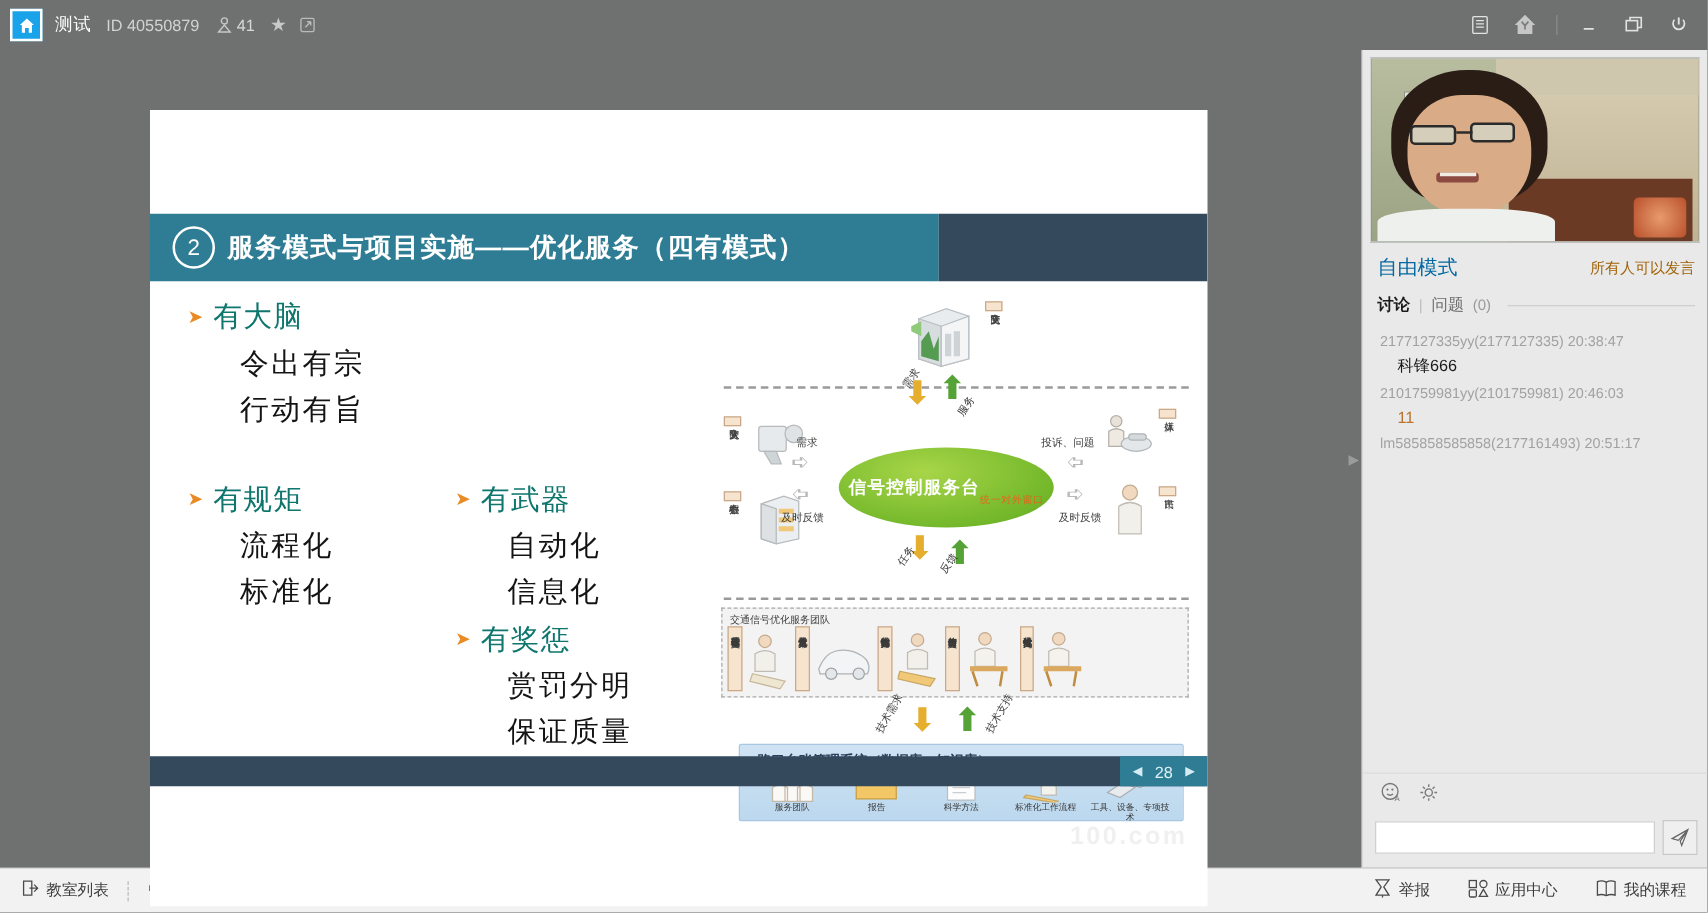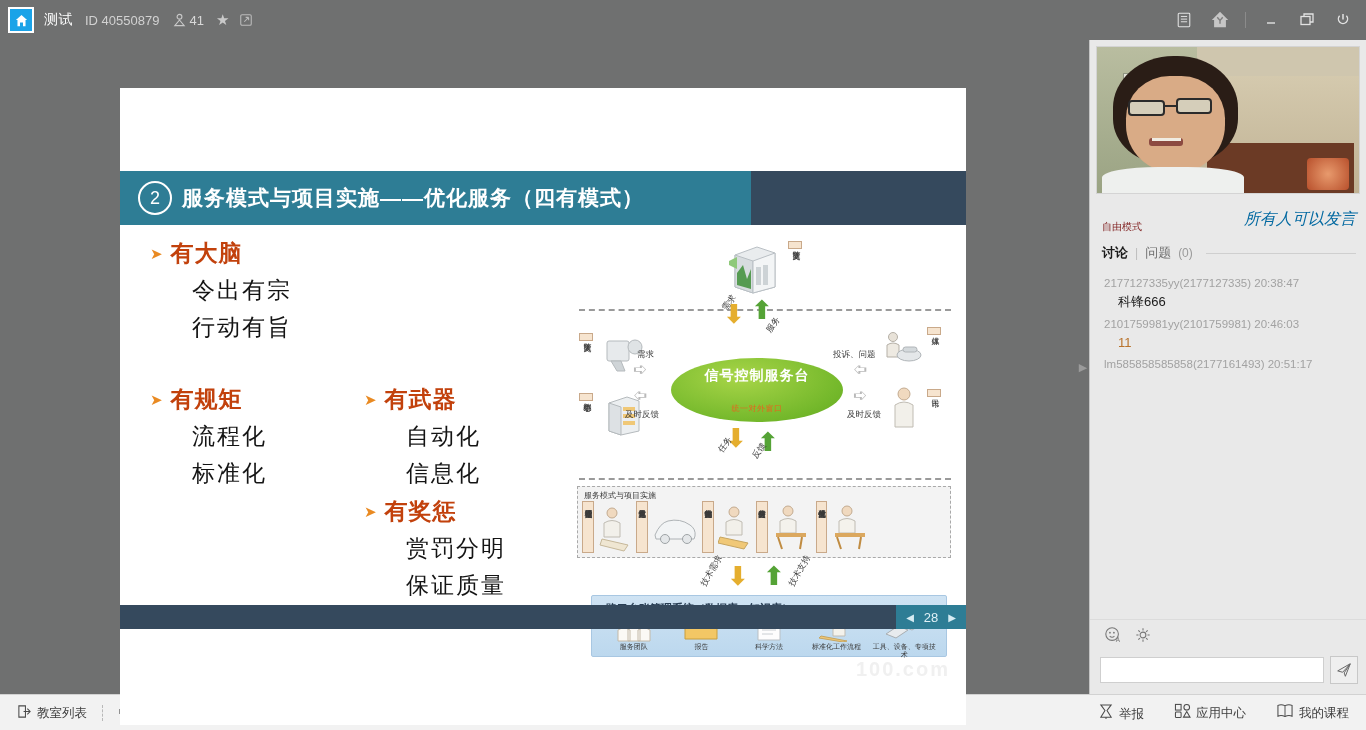--- a/index.html
+++ b/index.html
@@ -54,36 +54,36 @@
 
   
   .bullets { position: absolute; left: 22px; top: 150px; width: 440px; }
   .bcol { position: absolute; }
   .bcol.c1 { left: 8px; top: 0; }
   .bcol.c2 { left: 8px; top: 146px; }
   .bcol.c3 { left: 222px; top: 146px; }
   .bcol.c4 { left: 222px; top: 258px; }
   .bhead { display: flex; align-items: center; gap: 8px; }
   .arrow-bullet { color: #e98a22; font-size: 15px; line-height: 1; }
-  .bhead-text { color: #c2410c; font-size: 23px; font-weight: bold; letter-spacing: 1px; }
+  .bhead-text { color: #0f766e; font-size: 23px; font-weight: normal; letter-spacing: 1px; }
   .bsub { color: #141414; font-size: 23px; margin-left: 42px; margin-top: 6px; letter-spacing: 2px; }
 
   
   .diagram { position: absolute; left: 455px; top: 145px; width: 380px; height: 400px; }
   .dash-line { position: absolute; border-top: 2px dashed #9a9a9a; left: 4px; right: 4px; }
   .server-top { position: absolute; left: 148px; top: 6px; width: 62px; height: 58px; }
   .lbl-v {
     position: absolute; background: #f6e4cf; border: 1px solid #c9a98a; color: #3a3a3a;
     font-size: 8px; line-height: 1.05; writing-mode: vertical-rl; text-orientation: upright;
     padding: 3px 2px; letter-spacing: 0px;
   }
   .oval {
     position: absolute; left: 96px; top: 125px; width: 172px; height: 64px; border-radius: 50%;
     background: radial-gradient(ellipse at 40% 30%, #a8d548, #74b82b 70%, #62a81f);
-    display: flex; flex-direction: column; align-items: center; justify-content: center;
+    display: flex; flex-direction: row; align-items: center; justify-content: center;
   }
   .oval-main { color: #ffffff; font-size: 14px; font-weight: bold; letter-spacing: 1px; }
   .oval-sub { color: #e6641e; font-size: 8px; margin-top: 18px; letter-spacing: .5px; }
   .dlabel { position: absolute; font-size: 8.5px; color: #3c3c3c; white-space: nowrap; }
   .hollow-arrow { position: absolute; color: #b9b9b9; font-size: 17px; line-height: 1; }
   .big-arrow { position: absolute; font-size: 26px; line-height: 1; font-weight: bold; }
 
   .team-box {
     position: absolute; left: 2px; top: 253px; width: 374px; height: 72px;
     border: 1px dashed #a9a9a9; background: #f3f3f3;
@@ -143,22 +143,22 @@
   .v-glassR { position: absolute; left: 30%; top: 35%; width: 14%; height: 11%; border: 2px solid #2b2b2b; border-radius: 4px; background: rgba(210,235,230,.55); }
   .v-bridge { position: absolute; left: 26%; top: 40%; width: 5%; height: 2px; background: #2b2b2b; }
   .v-mouth { position: absolute; left: 20%; top: 62%; width: 13%; height: 6%; background: #8c4a41; border-radius: 3px; }
   .v-teeth { position: absolute; left: 21%; top: 62%; width: 11%; height: 2.5%; background: #f0ece2; }
   .v-shirt { position: absolute; left: 2%; bottom: 0; width: 54%; height: 18%; background: #eef0ee; border-radius: 40% 40% 0 0; }
 
   .mode-row {
     display: flex; align-items: center; justify-content: space-between;
     padding: 10px 10px 10px 12px;
   }
-  .mode-label { font-size: 10px; color: #7f1d1d; margin-top: 16px; }
-  .mode-note { font-size: 16px; color: #0369a1; font-style: italic; }
+  .mode-label { font-size: 16px; color: #0369a1; }
+  .mode-note { font-size: 12px; color: #a16207; }
 
   .tabs-row { display: flex; align-items: center; padding: 0 10px 0 12px; gap: 7px; }
   .tab-a { font-size: 13px; color: #1c1c1c; font-weight: bold; }
   .tab-div { color: #bdbdbd; font-size: 12px; }
   .tab-b { font-size: 13px; color: #6d6d6d; }
   .tab-count { font-size: 12px; color: #9a9a9a; }
   .tab-rule { flex: 1; height: 1px; background: #cfcfcf; margin-left: 6px; }
 
   .msgs { flex: 1 1 auto; overflow: hidden; padding: 12px 10px 0 14px; }
   .msg { margin-bottom: 2px; }
@@ -175,21 +175,21 @@
   .send-btn {
     width: 28px; height: 28px; border: 1px solid #c8c8c8; background: #efefef;
     display: flex; align-items: center; justify-content: center;
   }
 
   
   .bottombar {
     flex: 0 0 36px; height: 36px; background: #f2f2f2; border-top: 1px solid #d2d2d2;
     display: flex; align-items: center; padding: 0 10px; gap: 0;
   }
-  .bb-item { display: flex; align-items: flex-end; gap: 5px; font-size: 12.5px; color: #3c3c3c; padding: 0 7px; }
+  .bb-item { display: flex; align-items: center; gap: 5px; font-size: 12.5px; color: #3c3c3c; padding: 0 7px; font-family: Liberation Serif, serif; }
   .bb-sep { width: 1px; height: 16px; border-left: 1px dashed #b8b8b8; margin: 0 8px; }
   .f2-key {
     border: 1px solid #8a8a8a; font-size: 9px; padding: 0 2px; color: #444; line-height: 12px;
     border-radius: 2px; background: #fafafa;
   }
   .rec-pill {
     display: flex; align-items: center; gap: 6px; background: #e4e4e4; border: 1px solid #d0d0d0;
     height: 22px; padding: 0 8px; margin-left: 6px; border-radius: 2px;
   }
   .rec-dot { width: 13px; height: 13px; border: 2px solid #6f6f6f; border-radius: 50%; display: flex; align-items: center; justify-content: center; }
@@ -384,21 +384,21 @@
             <div class="dlabel" style="left:272px; top:176px;">及时反馈</div>
 
             <div class="big-arrow" style="left:150px; top:192px; color:#e5ae2e;">⬇</div>
             <div class="dlabel" style="left:142px; top:206px; transform:rotate(-55deg);">任务</div>
             <div class="big-arrow" style="left:182px; top:196px; color:#55a336;">⬆</div>
             <div class="dlabel" style="left:176px; top:212px; transform:rotate(-55deg);">反馈</div>
 
             <div class="dash-line" style="top:245px;"></div>
 
             <div class="team-box">
-              <div class="team-title">服务模式与项目实施</div>
+              <div class="team-title">交通信号优化服务团队</div>
               <div class="team-items">
                 <div class="t-chip">交通信号基础管理工作</div>
                 <div class="t-pic">
                   <svg width="34" height="52" viewBox="0 0 34 52">
                       <circle cx="14" cy="12" r="5" fill="#f0d9bf" stroke="#c3ab90"></circle>
                       <path d="M6 22 Q14 17 22 22 L22 36 L6 36 Z" fill="#f2f0ea" stroke="#c0bcb3"></path>
                       <path d="M4 38 L30 44 L26 50 L2 44 Z" fill="#efe6d2" stroke="#c6b89a"></path>
                     </svg>
                 </div>
                 <div class="t-chip">日常巡查及方案优化</div>

